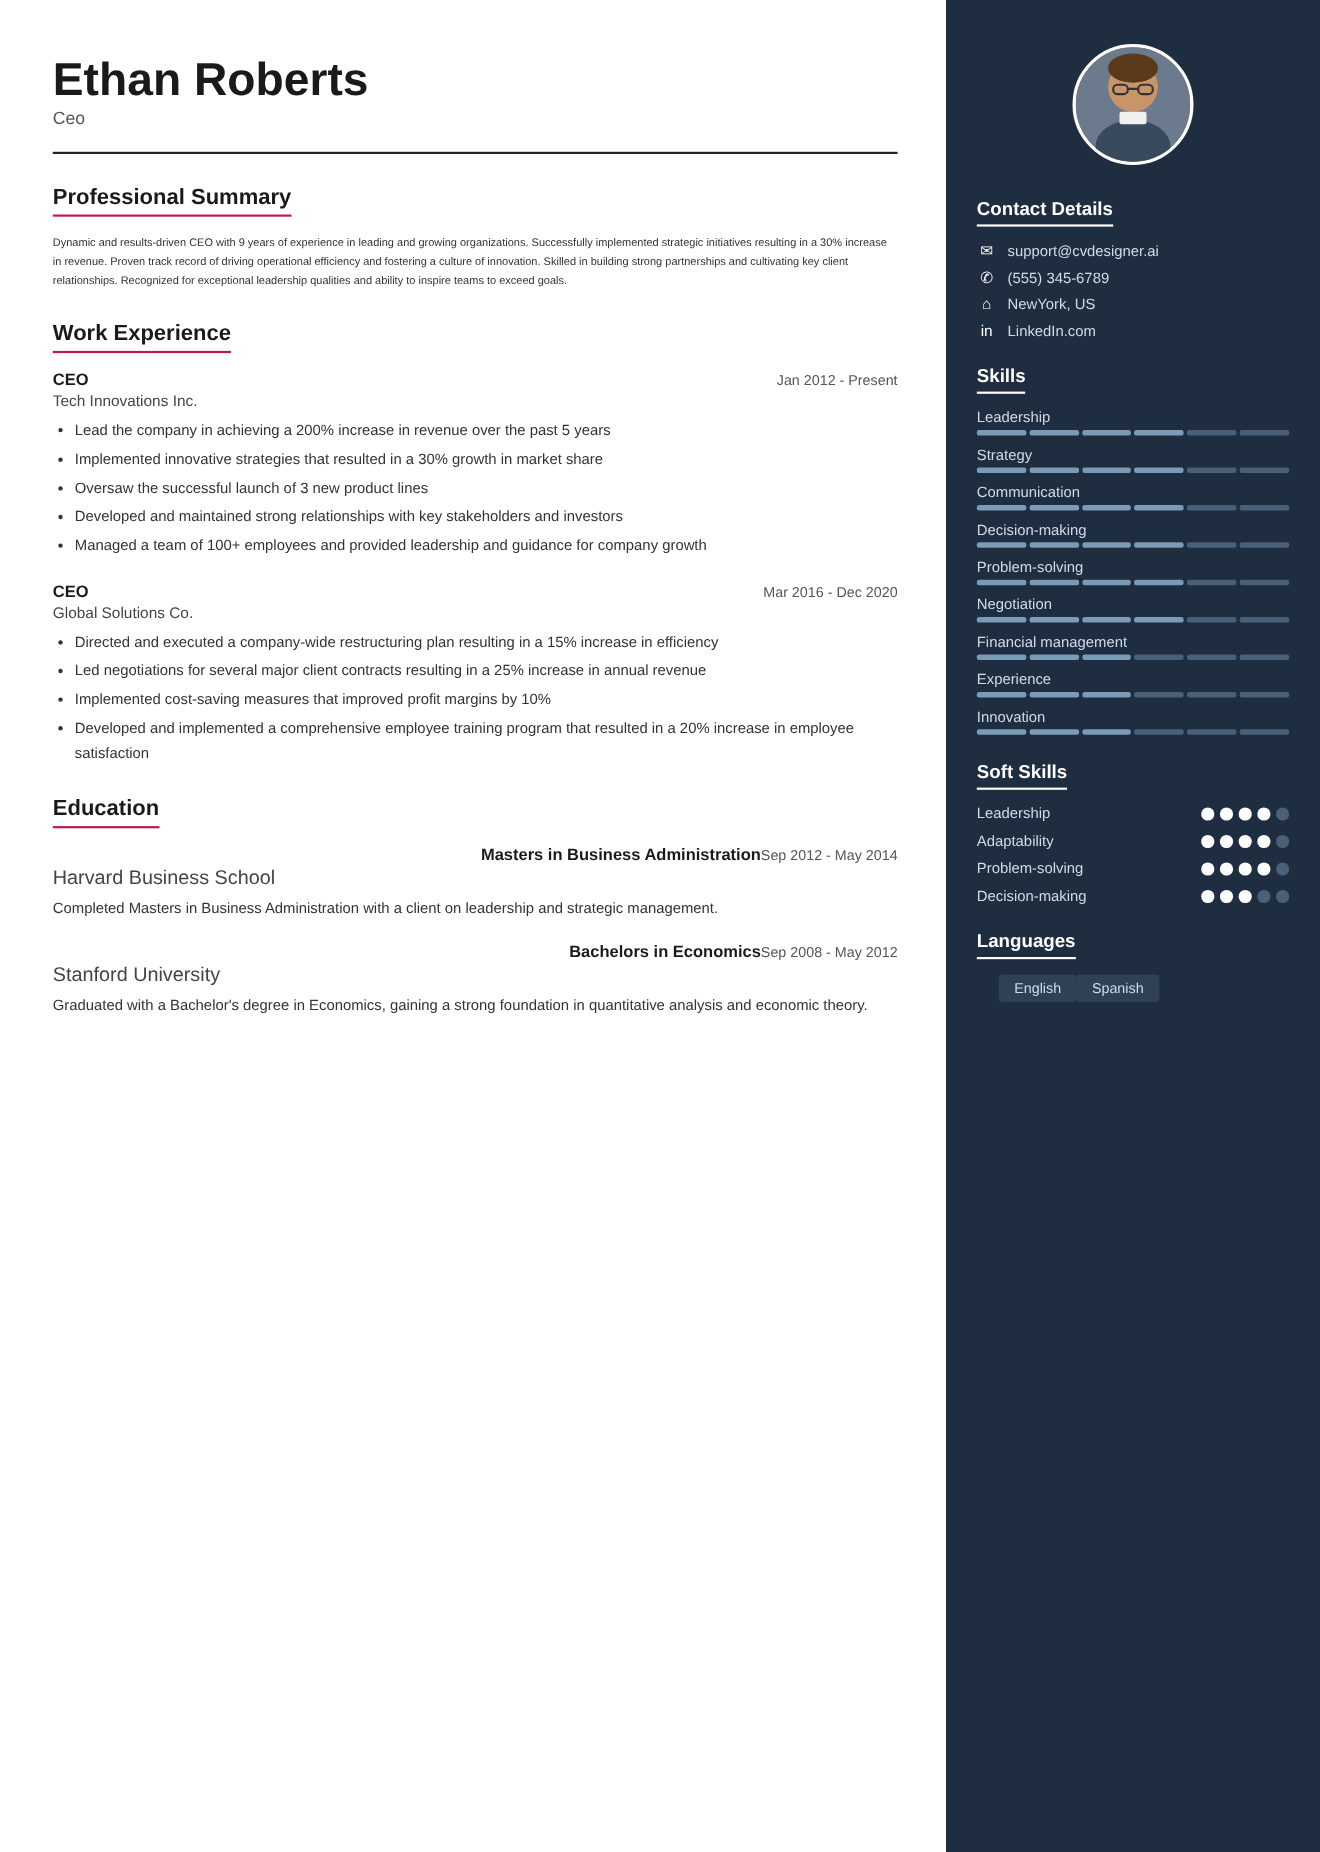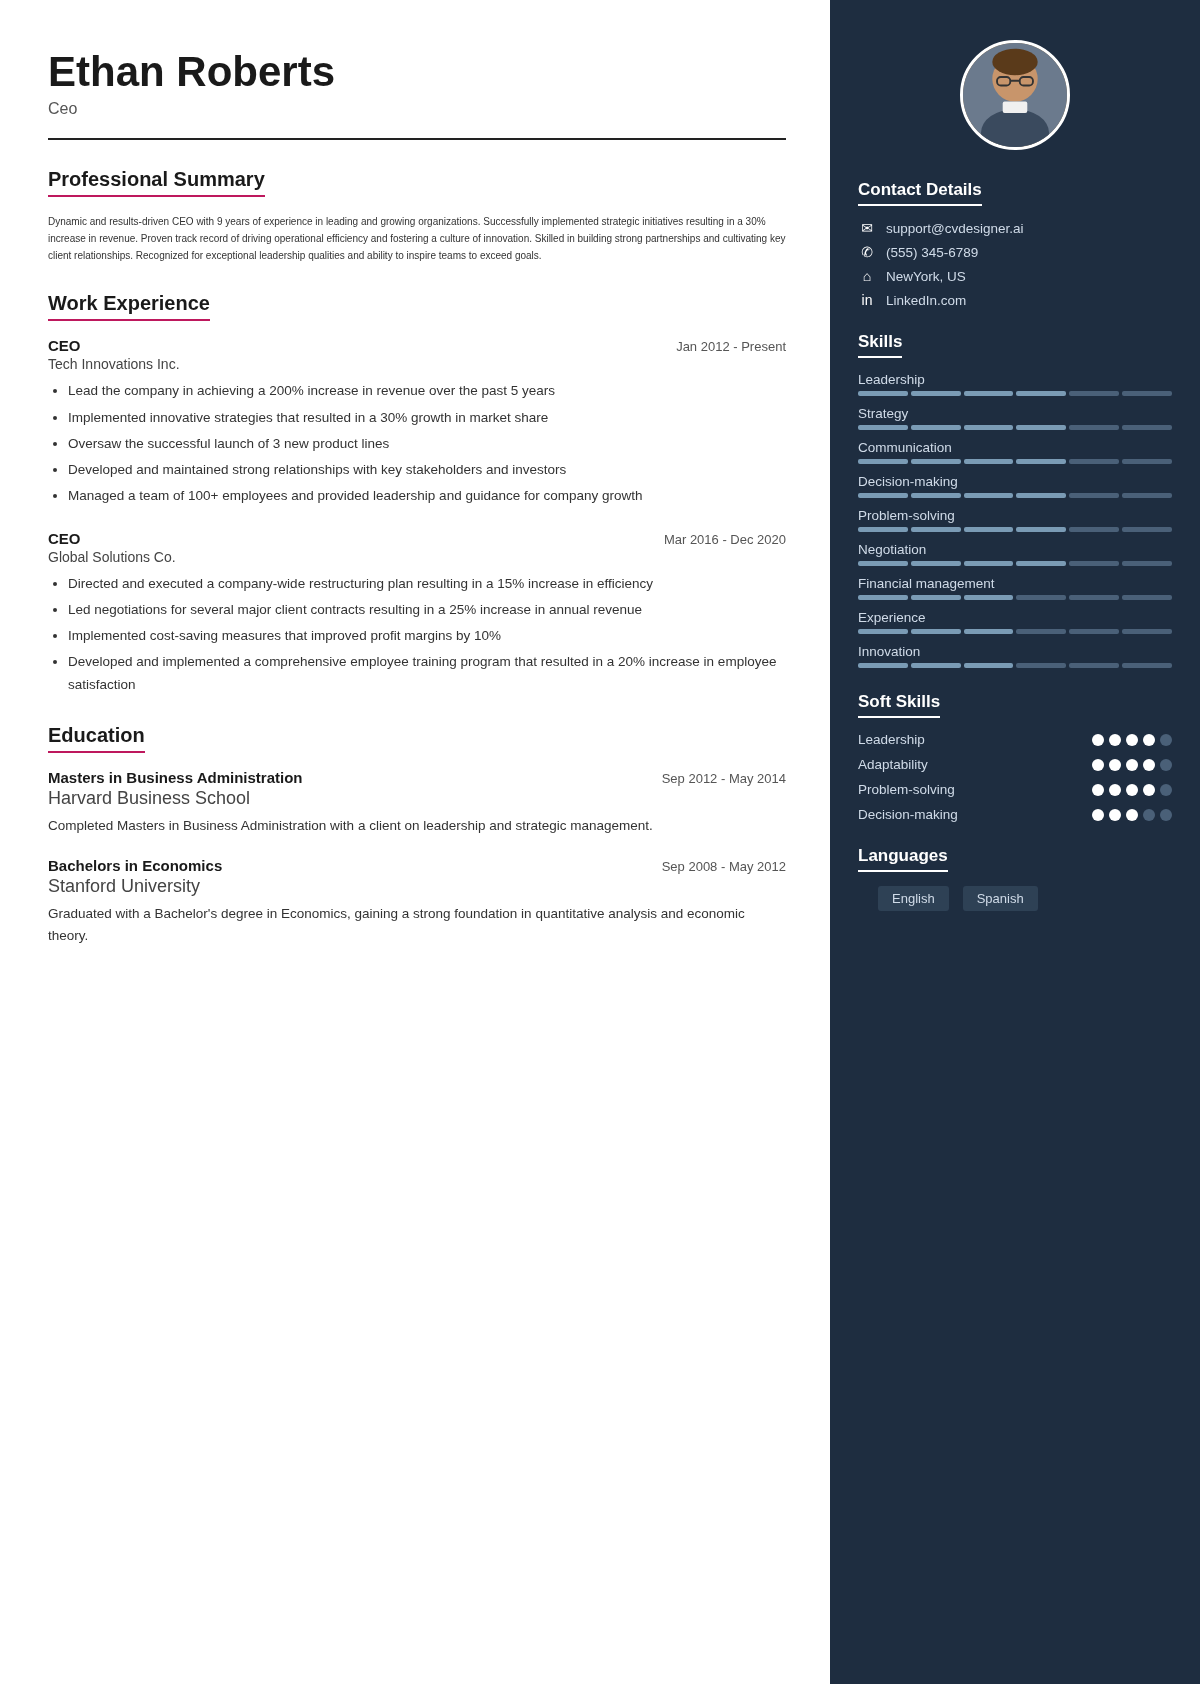--- a/index.html
+++ b/index.html
@@ -69,33 +69,33 @@
       font-size: 13.5px;
       color: #333;
       line-height: 1.65;
       margin-bottom: 4px;
     }
     .job-entry { margin-bottom: 22px; }
 
     
     .edu-header {
       display: flex;
-      justify-content: space-between;
+      justify-content: flex-end;
       align-items: baseline;
       margin-bottom: 2px;
     }
     .edu-degree { font-weight: 700; font-size: 15px; color: #1a1a1a; }
     .edu-dates { font-size: 13px; color: #555; }
     .edu-school { font-size: 18px; color: #444; margin-bottom: 6px; }
     .edu-desc { font-size: 13.5px; color: #333; line-height: 1.65; }
     .edu-entry { margin-bottom: 20px; }
 
     
     .right-col {
-      width: 370px;
+      width: 340px;
       background: #1e2d40;
       padding: 40px 28px 48px 28px;
       color: #fff;
     }
 
     .avatar-wrapper {
       display: flex;
       justify-content: center;
       margin-bottom: 30px;
     }
@@ -165,21 +165,21 @@
     .soft-skill-name { font-size: 13.5px; color: #d0dbe8; }
     .dots { display: flex; gap: 5px; }
     .dot {
       width: 12px; height: 12px;
       border-radius: 50%;
       background: #4a6078;
     }
     .dot.filled { background: #fff; }
 
     
-    .lang-tags { display: flex; gap: 14px; flex-wrap: wrap; padding-left: 20px; }
+    .lang-tags { display: flex; gap: 0; flex-wrap: wrap; padding-left: 20px; }
     .lang-tag {
       background: #2e4155;
       color: #d0dbe8;
       font-size: 13px;
       padding: 5px 14px;
       border-radius: 3px;
     }
   </style>
 </head>
 <body>

